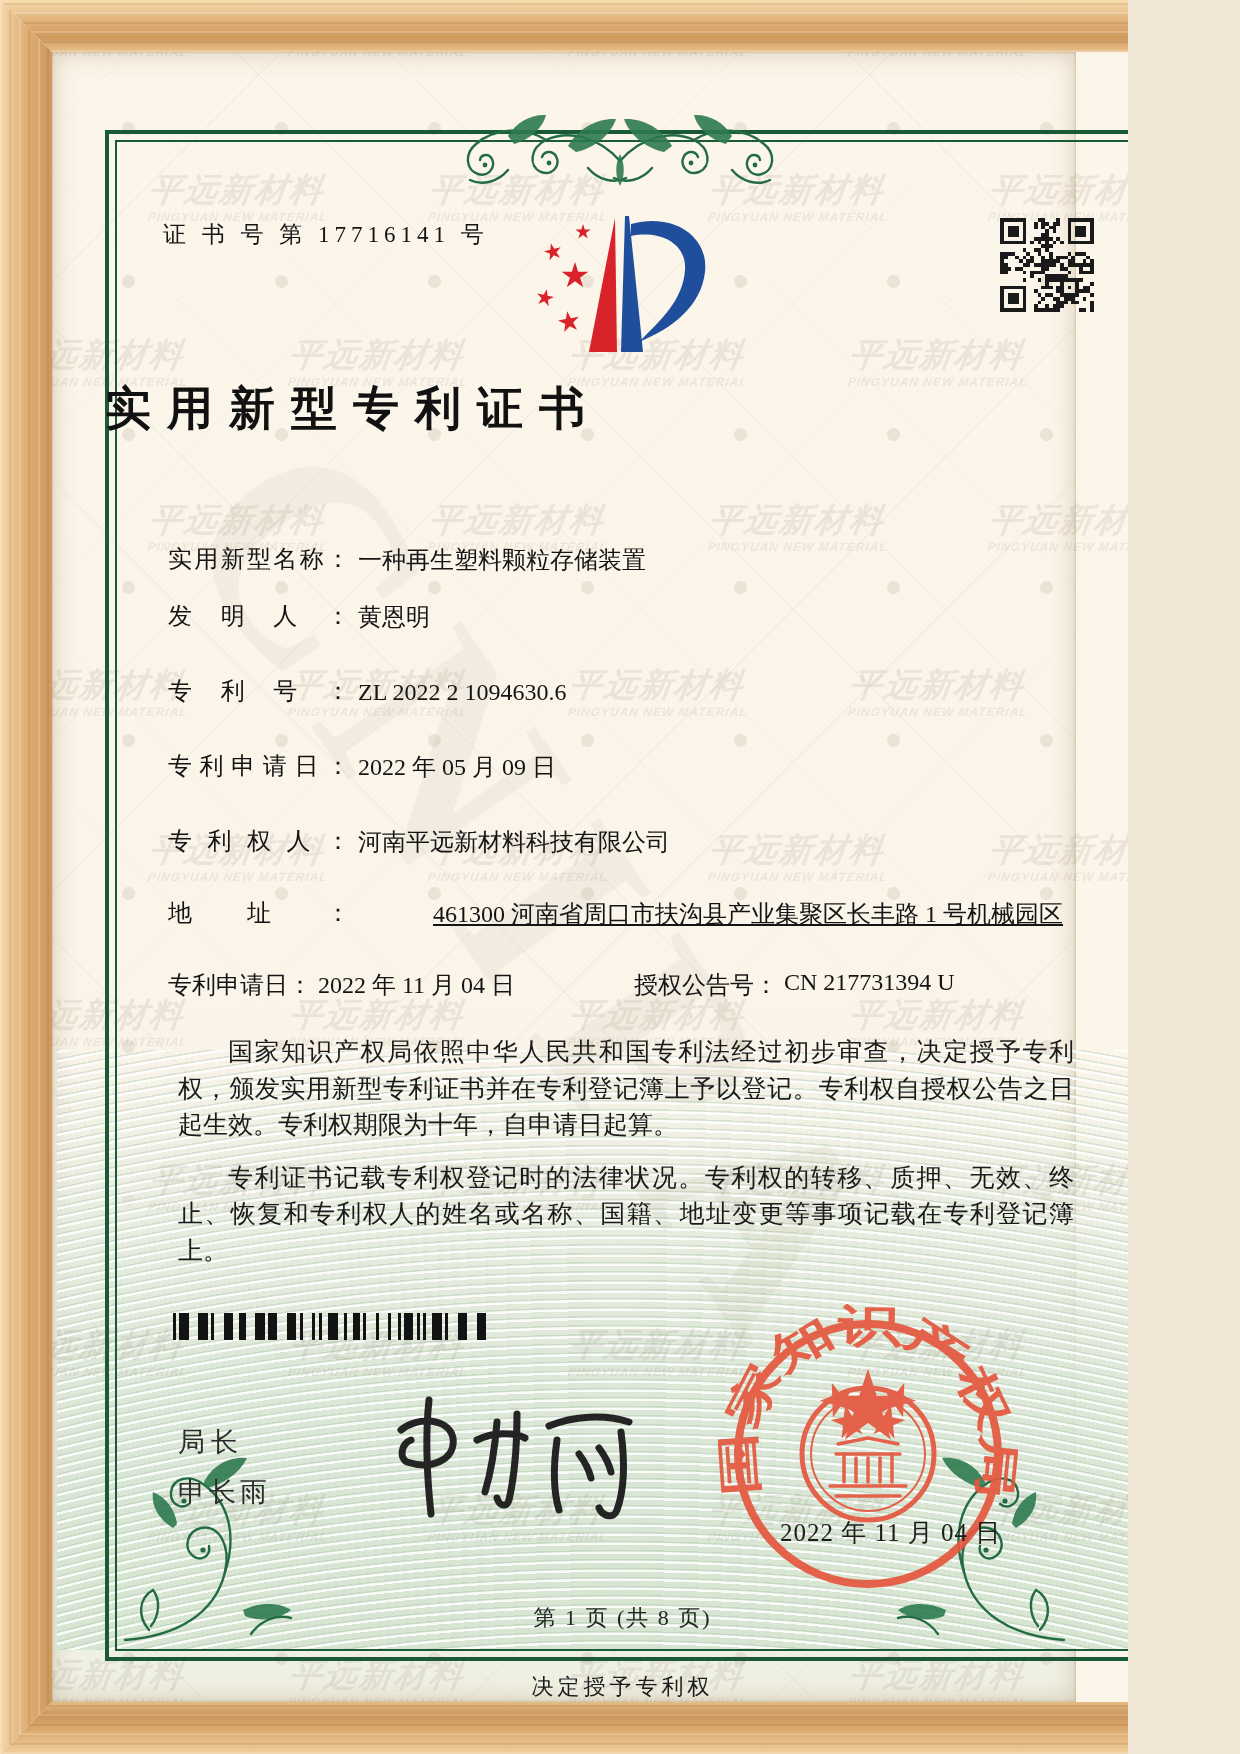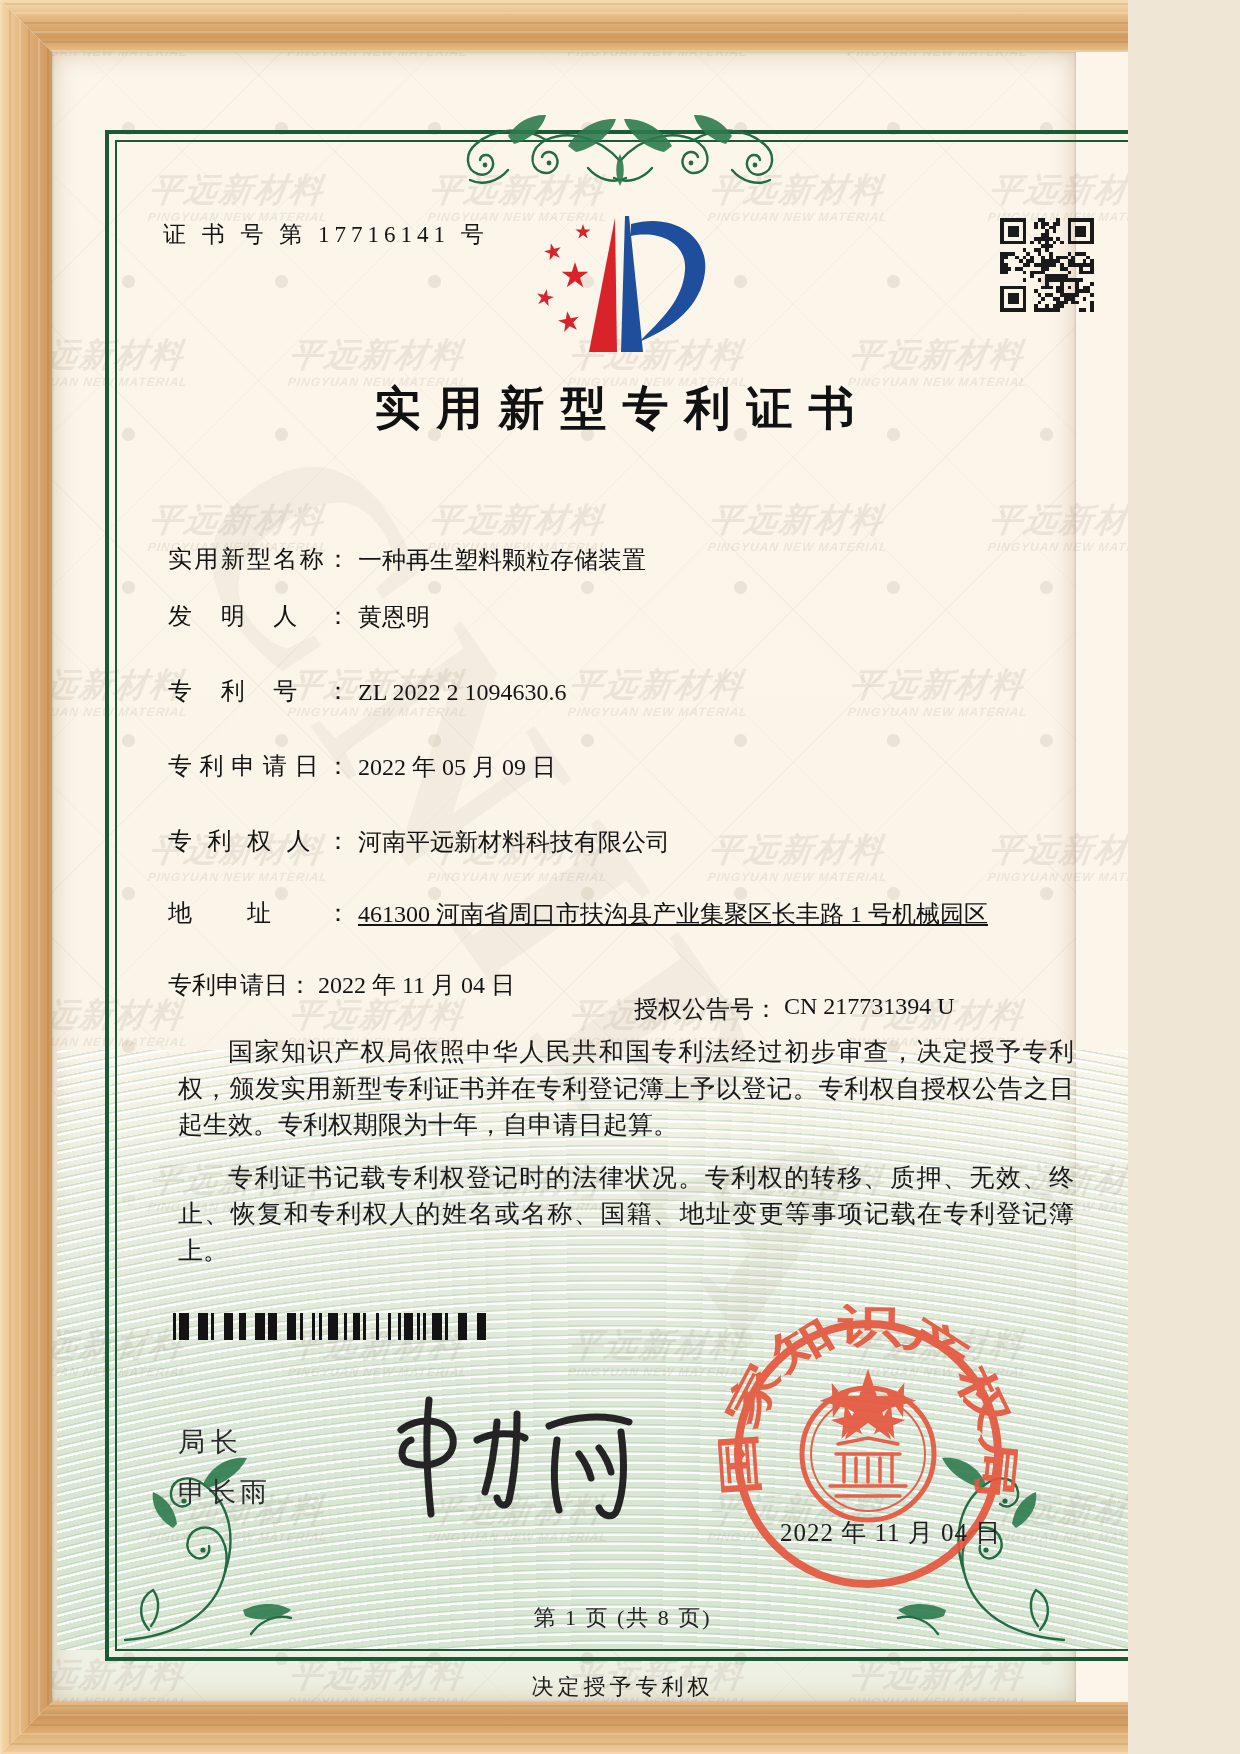--- a/index.html
+++ b/index.html
@@ -55,30 +55,30 @@
 
   
   .border-outer{position:absolute;left:53px;top:78px;width:1035px;height:1523px;
     border:4px solid #1b5a37;z-index:2;}
   .border-inner{position:absolute;inset:6px;border:2px solid #1b5a37;}
 
   
   .cert-no{position:absolute;left:111px;top:167px;z-index:5;font-size:23px;letter-spacing:5px;color:#151515;}
   .logo-svg{position:absolute;left:481px;top:158px;width:185px;height:150px;z-index:5;}
   .qr{position:absolute;left:948px;top:166px;width:94px;height:94px;z-index:5;}
-  .title{position:absolute;left:53px;top:326px;width:1035px;z-index:5;text-align:center;
+  .title{position:absolute;left:53px;top:326px;width:1035px;z-index:5;
          font-size:46px;font-weight:bold;letter-spacing:16px;color:#111;}
   .field-row{position:absolute;left:116px;z-index:5;display:flex;align-items:flex-start;
              font-size:24px;color:#141414;}
   .field-label{width:182px;flex:none;text-align:justify;text-align-last:justify;}
-  .field-value{margin-left:8px;line-height:34px;}
+  .field-value{margin-left:8px;line-height:34px;text-align:right;}
   .row-addr .field-value{width:705px;text-decoration:underline;}
   .grant-row{position:absolute;left:116px;top:917px;width:920px;height:34px;z-index:5;font-size:24px;color:#141414;}
   .grant-pair{position:absolute;top:0;display:flex;white-space:nowrap;}
-  .gp1{left:0;} .gp2{left:466px;margin-top:24px;}
+  .gp1{left:0;} .gp2{left:466px;}
   .grant-pair .lab{margin-right:6px;}
 
   .paras{position:absolute;left:110px;top:966px;width:928px;z-index:5;font-size:25px;line-height:36.6px;
          color:#1a1a1a;text-align:justify;}
   .paras p{margin:16px;text-indent:2em;}
 
   .barcode{position:absolute;left:121px;top:1261px;width:320px;height:27px;z-index:5;font-size:0;}
   .barcode i{display:inline-block;height:100%;}
 
   .signer-title{position:absolute;left:126px;top:1372px;z-index:5;font-size:27px;color:#2a2a2a;

